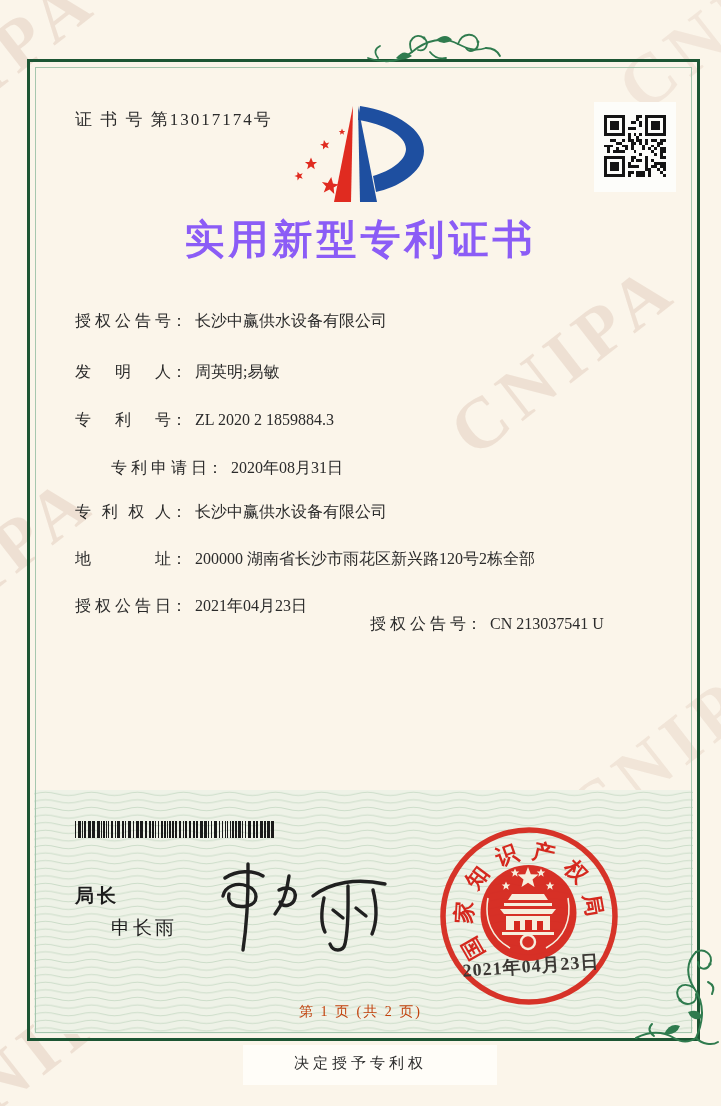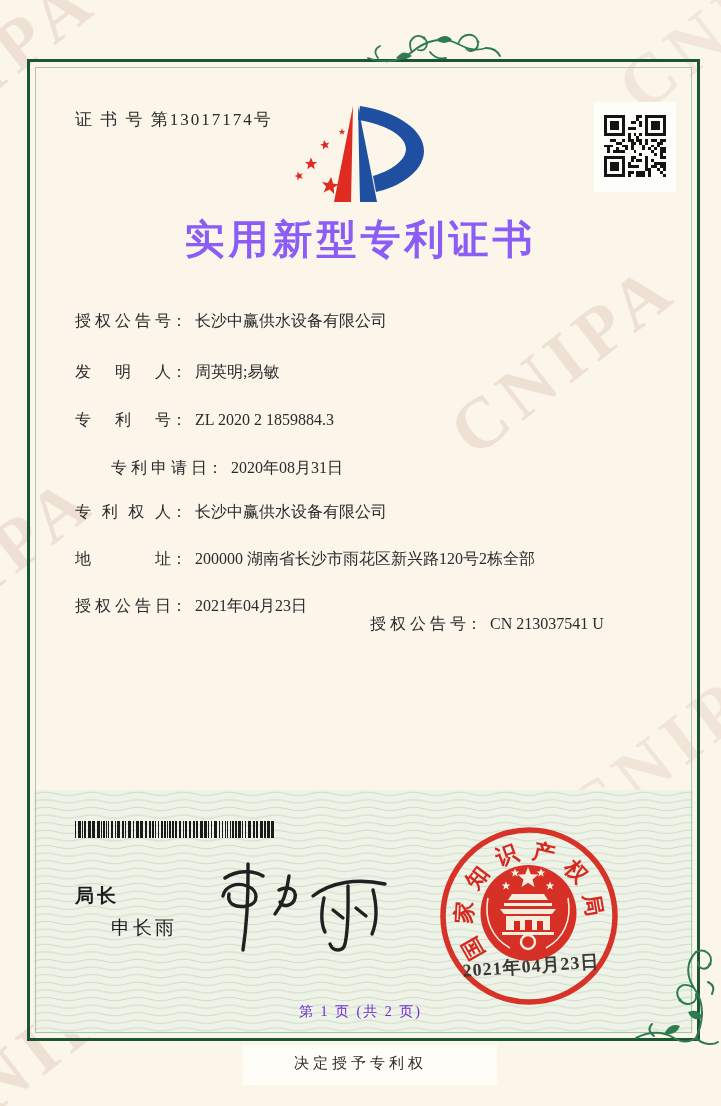--- a/index.html
+++ b/index.html
@@ -23,21 +23,21 @@
   .fcolon{margin-right:8px;}
   .grant2{position:absolute;left:295px;top:18px;}
   .bodytext{position:absolute;left:64px;top:630px;width:595px;font-size:16px;line-height:25px;
             text-align:justify;}
   .bodytext p{margin:0;text-indent:2em;}
   .barcode{position:absolute;left:75px;top:821px;width:208px;height:17px;display:flex;}
   .sig-title{position:absolute;left:75px;top:883px;font-size:19px;font-weight:bold;letter-spacing:3px;color:#1d1d1d;}
   .sig-name{position:absolute;left:75px;top:915px;font-size:19px;font-weight:normal;letter-spacing:3px;color:#1d1d1d;margin-left:36px;}
   .signature-svg{position:absolute;left:185px;top:852px;}
   .seal-svg{position:absolute;left:425px;top:815px;}
-  .page-num{position:absolute;left:0;top:1003px;width:100%;text-align:center;font-size:14px;letter-spacing:2px;color:#6d28d9;}
+  .page-num{position:absolute;left:0;top:1003px;width:100%;text-align:center;font-size:14px;letter-spacing:2px;color:#c2410c;}
   .cont-strip{position:absolute;left:243px;top:1045px;width:254px;height:40px;background:#fffdf8;}
   .cont-note{position:absolute;left:0;top:1054px;width:100%;text-align:center;font-size:15px;letter-spacing:4px;color:#2e2e2e;}
   .orn-top{position:absolute;left:366px;top:6px;}
   .orn-br{position:absolute;left:634px;top:946px;}
 </style>
 </head>
 <body>
 
 <div class="page">
 

